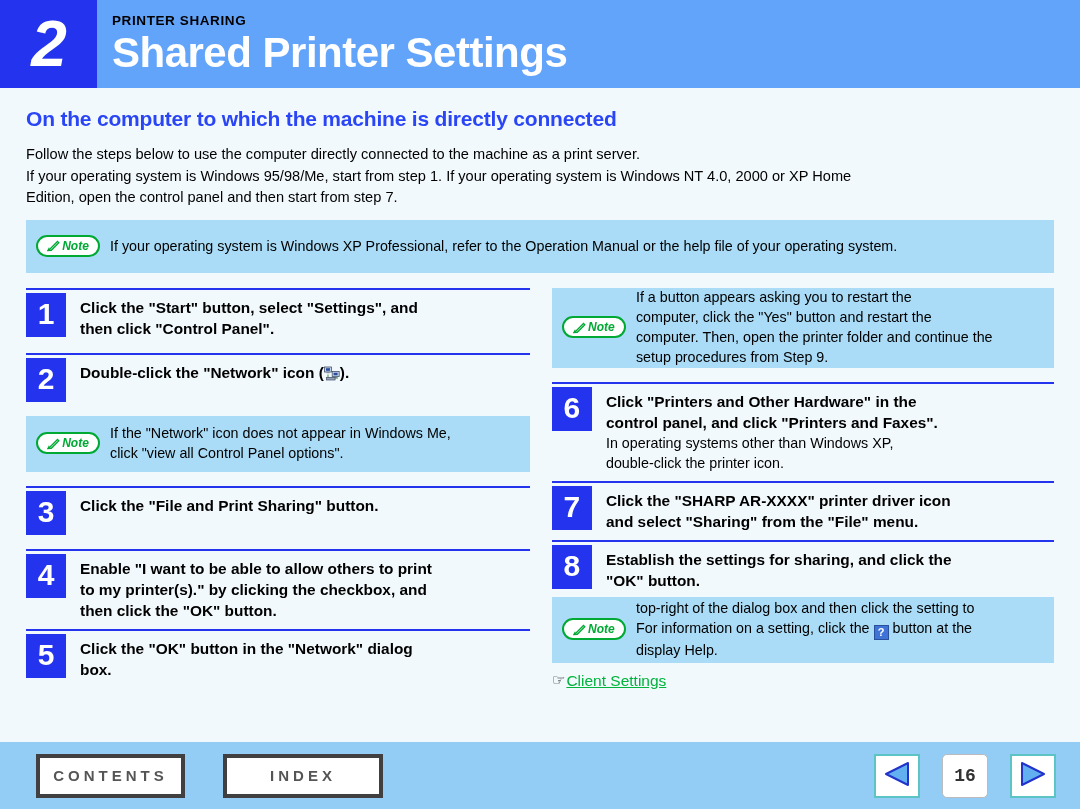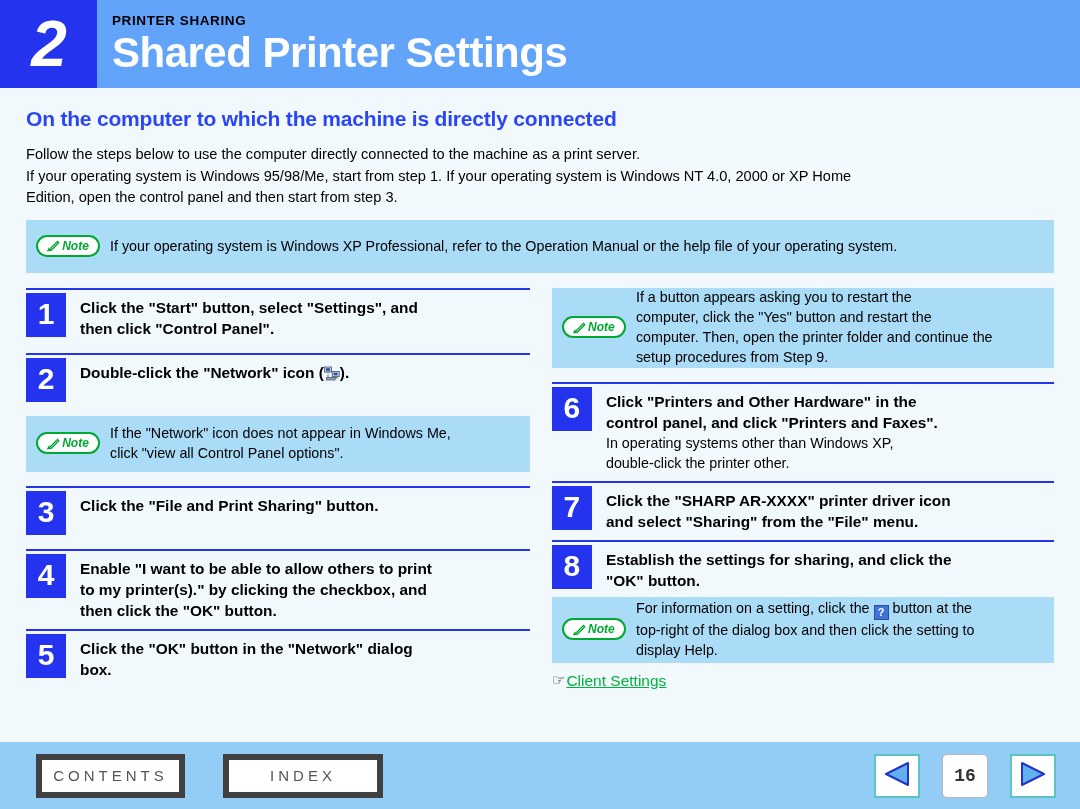--- a/index.html
+++ b/index.html
@@ -210,24 +210,24 @@
     left: 0;
     bottom: 0;
     width: 1080px;
     height: 67px;
     background: #93ccf5;
     display: flex;
     align-items: center;
   }
   .footer-btn {
     background: #ffffff;
-    border: 6px solid #404040;
+    border: 4px solid #404040;
     color: #555555;
     font-size: 15px;
-    font-weight: normal;
+    font-weight: bold;
     letter-spacing: 4px;
     text-align: center;
     box-sizing: border-box;
     display: flex;
     align-items: center;
     justify-content: center;
   }
   .btn-contents { width: 149px; height: 44px; margin-left: 36px; }
   .btn-index    { width: 160px; height: 44px; margin-left: 38px; }
 
@@ -275,21 +275,21 @@
   </div>
 </div>
 
 <div class="content">
 
   <div class="section-heading">On the computer to which the machine is directly connected</div>
 
   <div class="intro">
     <div>Follow the steps below to use the computer directly connected to the machine as a print server.</div>
     <div>If your operating system is Windows 95/98/Me, start from step 1. If your operating system is Windows NT 4.0, 2000 or XP Home</div>
-    <div>Edition, open the control panel and then start from step 3.</div>
+    <div>Edition, open the control panel and then start from step 7.</div>
   </div>
 
   <div class="note note-wide" style="height:53px;">
     <div class="note-badge">
       <span class="pencil">
         <svg viewBox="0 0 13 13" width="13" height="13">
             <path d="M1 11.5 L3 10 L10.5 2.5 L11.8 3.8 L4.3 11.3 Z" fill="none" stroke="#00a933" stroke-width="1.3"></path>
             <path d="M1 11.5 L2.2 8.7" stroke="#00a933" stroke-width="1.1" fill="none"></path>
           </svg>
       </span>
@@ -403,21 +403,21 @@
       </div>
 
       <div class="spacer-sm"></div>
 
       <div class="step">
         <div class="step-num">6</div>
         <div class="step-body">
           <div class="step-title">Click "Printers and Other Hardware" in the</div>
           <div class="step-title">control panel, and click "Printers and Faxes".</div>
           <div class="step-sub">In operating systems other than Windows XP,</div>
-          <div class="step-sub">double-click the printer other.</div>
+          <div class="step-sub">double-click the printer icon.</div>
         </div>
       </div>
 
       <div class="spacer-xs"></div>
 
       <div class="step">
         <div class="step-num">7</div>
         <div class="step-body">
           <div class="step-title">Click the "SHARP AR-XXXX" printer driver icon</div>
           <div class="step-title">and select "Sharing" from the "File" menu.</div>
@@ -440,22 +440,22 @@
         <div class="note-badge">
           <span class="pencil">
             <svg viewBox="0 0 13 13" width="13" height="13">
                 <path d="M1 11.5 L3 10 L10.5 2.5 L11.8 3.8 L4.3 11.3 Z" fill="none" stroke="#00a933" stroke-width="1.3"></path>
                 <path d="M1 11.5 L2.2 8.7" stroke="#00a933" stroke-width="1.1" fill="none"></path>
               </svg>
           </span>
           <span class="ntext">Note</span>
         </div>
         <div class="note-body">
+          <div>top-right of the dialog box and then click the setting to</div>
           <div><span>For information on a setting, click the</span> <span class="help-icon">?</span> <span>button at the</span></div>
-          <div>top-right of the dialog box and then click the setting to</div>
           <div>display Help.</div>
         </div>
       </div>
 
       <div class="link-row">
         <span class="hand-glyph">☞</span>
         <span class="green-link">Client Settings</span>
       </div>
 
     </div>

